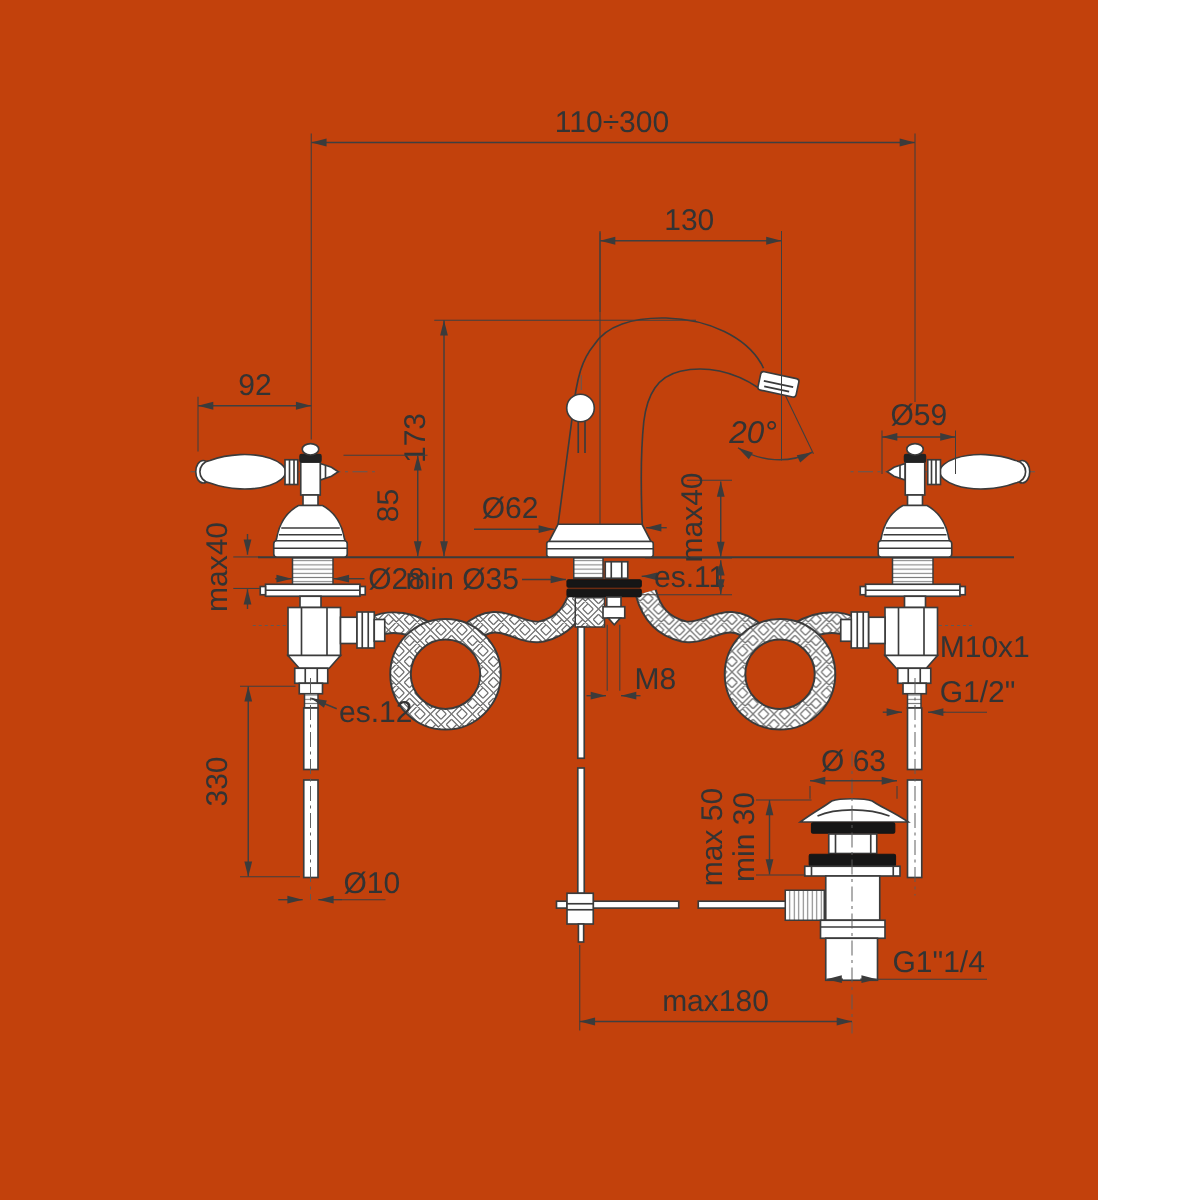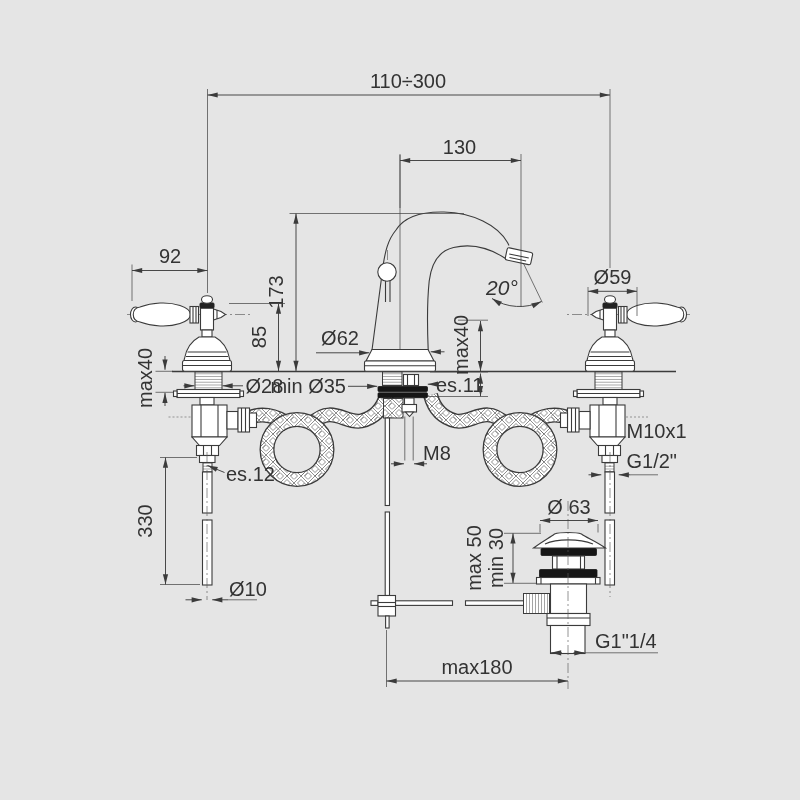--- a/index.html
+++ b/index.html
@@ -1,16 +1,16 @@
 <!DOCTYPE html>
 <html><head>
 <meta charset="utf-8">
 <style>
   html,body{margin:0;padding:0;background:#fff;}
-  .canvas{width:800px;height:800px;background:#e5e5e5;position:relative;overflow:hidden;}
+  .canvas{width:732px;height:800px;background:#c2410c;position:relative;overflow:hidden;}
   svg{position:absolute;left:0;top:0;}
   svg text{font-family:"Liberation Sans","DejaVu Sans",sans-serif;font-size:20px;fill:#333;}
   svg text.it{font-style:italic;font-size:21px;}
   .obj{stroke:#3b3b3b;stroke-width:1.1;fill:none;}
   .objf{stroke:#3b3b3b;stroke-width:1.1;fill:#fff;}
   .dim{stroke:#3f3f3f;stroke-width:0.95;fill:none;}
   .thin{stroke:#3f3f3f;stroke-width:0.7;fill:none;}
   .cl{stroke:#5a5a5a;stroke-width:0.65;fill:none;stroke-dasharray:10 3 2 3;}
   .clh{stroke:#5a5a5a;stroke-width:0.6;fill:none;stroke-dasharray:2 2;}
   .gask{stroke:#161616;stroke-width:0.8;fill:#161616;}

